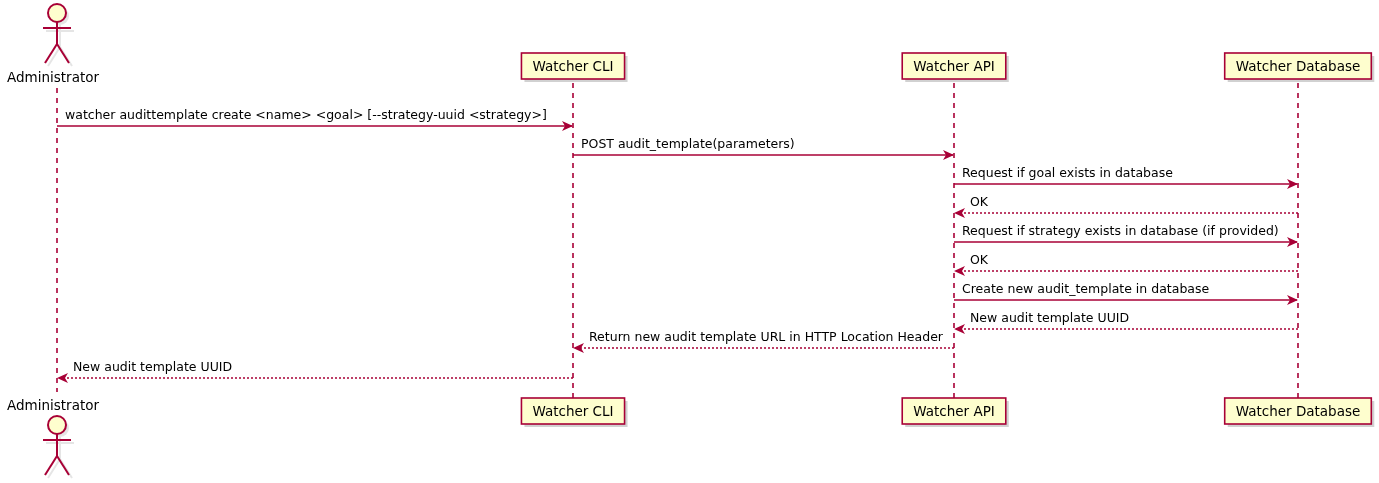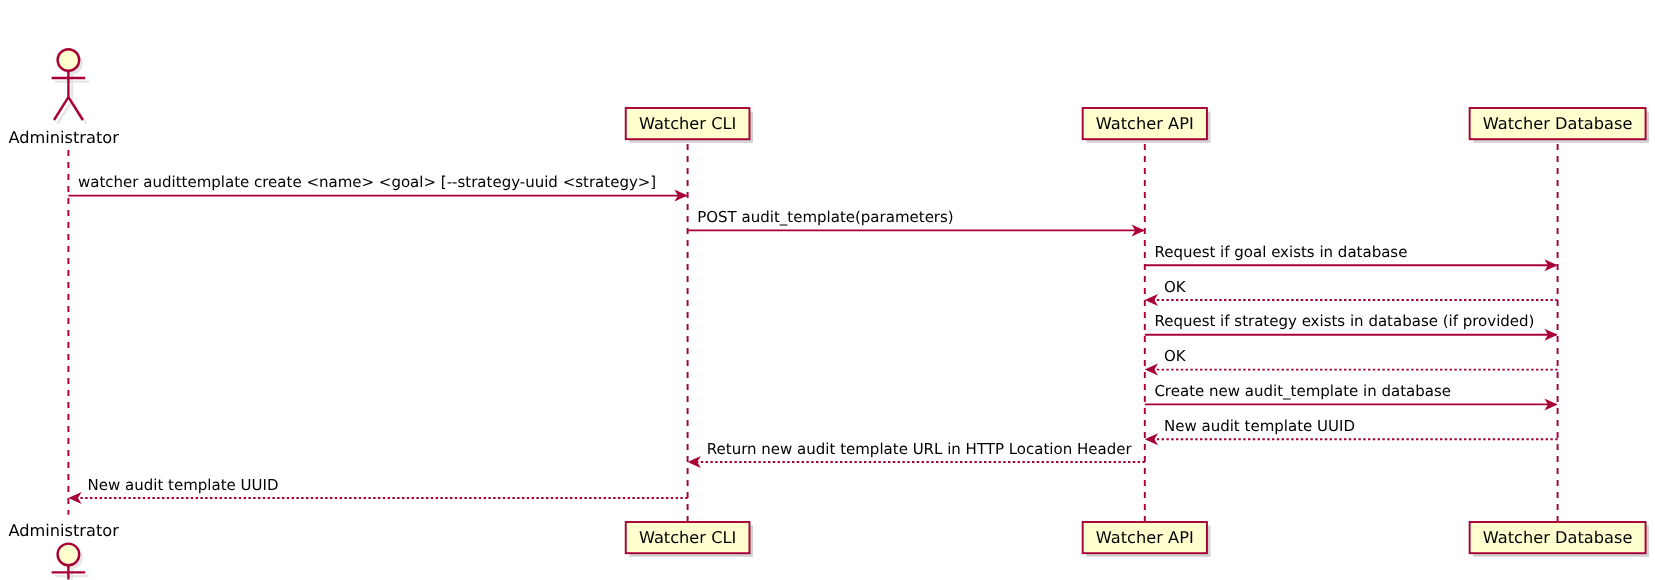--- a/index.html
+++ b/index.html
@@ -11,21 +11,20 @@
   body {
     font-family: "DejaVu Sans", sans-serif;
     width: 1379px;
     height: 483px;
     overflow: hidden;
   }
   #diagram-root {
     position: relative;
     width: 1379px;
     height: 410px;
-    margin-top: 37px;
   }
   #diagram-svg {
     position: absolute;
     top: 0;
     left: 0;
   }
   .lifeline-line {
     stroke: #A80036;
     stroke-width: 1.6;
     stroke-dasharray: 5,5;

